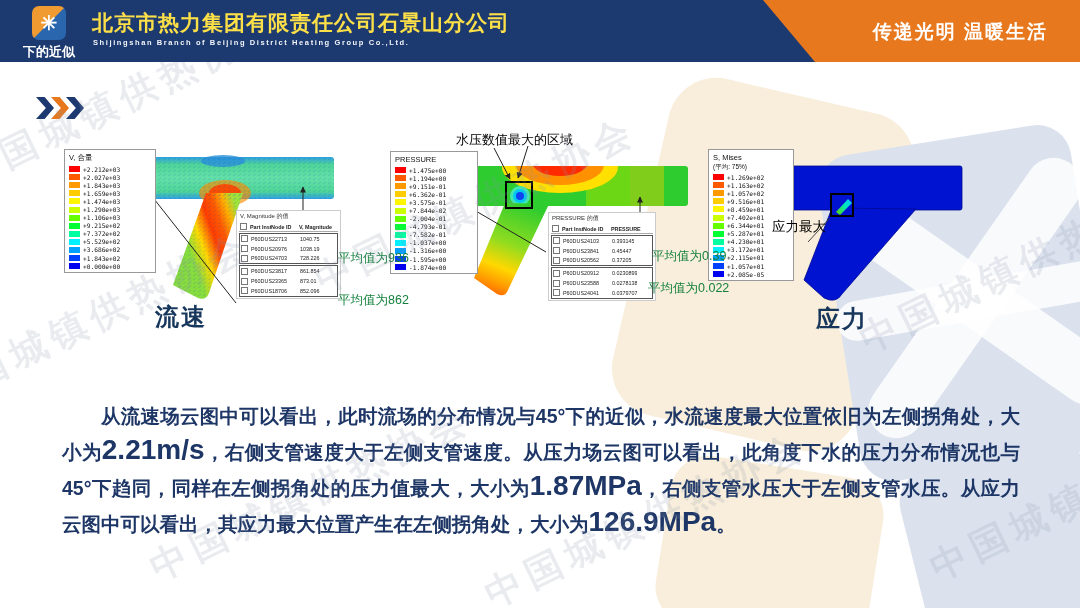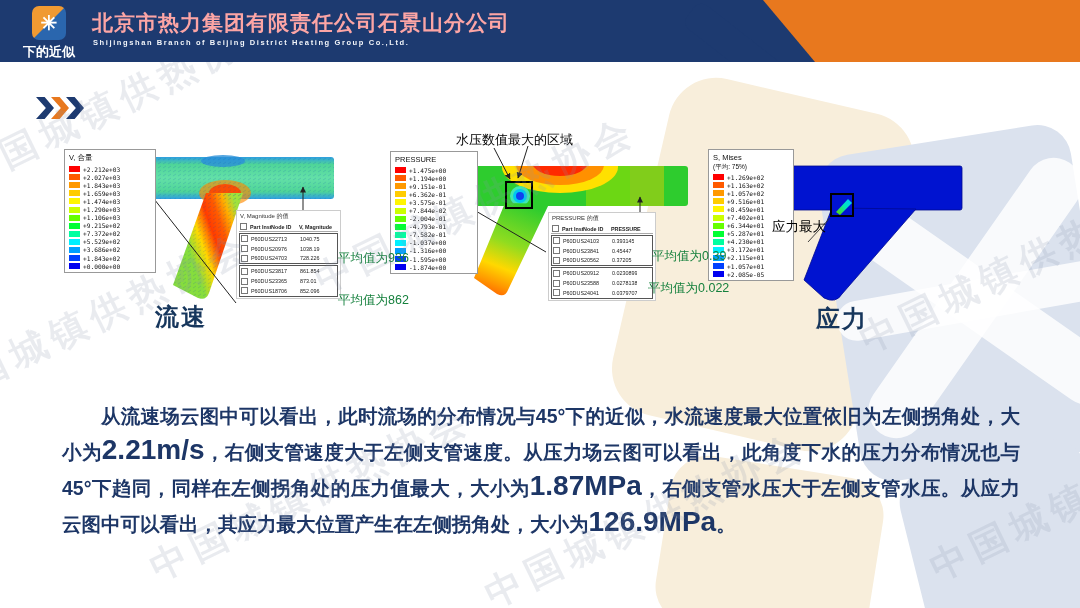--- a/index.html
+++ b/index.html
@@ -26,21 +26,21 @@
   .hdr{position:absolute;left:0;top:0;width:1080px;height:62px;background:#1d3a70;z-index:10;overflow:hidden;}
   .hdr-orange{position:absolute;right:0;top:0;width:345px;height:62px;background:#e8781e;
               clip-path:polygon(28px 0,100% 0,100% 100%,80px 100%);}
   .hdr-ribbon{position:absolute;left:700px;top:0px;width:118px;height:30px;background:#1d3a70;
               border-radius:9px;transform:rotate(38deg);transform-origin:left top;}
   .logo-ico{position:absolute;left:32px;top:6px;width:34px;height:34px;border-radius:7px;
             background:linear-gradient(135deg,#f09a32 49%,#2a66ae 51%);
             display:flex;align-items:center;justify-content:center;color:#fff;font-size:20px;font-weight:bold;}
   .brand{position:absolute;left:14px;top:43px;width:70px;text-align:center;color:#fff;
          font-size:13px;font-weight:bold;}
-  .co-cn{position:absolute;left:92px;top:9px;color:#fca5a5;font-size:21px;font-weight:bold;letter-spacing:1px;}
+  .co-cn{position:absolute;left:92px;top:9px;color:#fde047;font-size:21px;font-weight:bold;letter-spacing:1px;}
   .co-en{position:absolute;left:93px;top:38px;color:#f2f5fa;font-size:7.5px;font-weight:bold;letter-spacing:1.6px;}
   .slogan{position:absolute;right:32px;top:19px;color:#fff;font-size:19px;font-weight:bold;letter-spacing:2px;}
 
   
   .chev-wrap{position:absolute;left:36px;top:97px;z-index:2;display:flex;}
   .chev{display:inline-block;width:18px;height:22px;margin-right:-3px;
         clip-path:polygon(0 0,48% 0,100% 50%,48% 100%,0 100%,55% 50%);}
   .c-blue{background:#1d3a70;} .c-orange{background:#e8781e;}
   .slide-title{position:absolute;left:102px;top:92px;z-index:2;color:#1d3a70;font-size:23px;font-weight:bold;}
 
@@ -93,20 +93,21 @@
 
   <div class="hdr">
     <div class="hdr-orange"></div>
     <div class="hdr-ribbon"></div>
     <div class="logo-ico">
         <span>✳</span>
       </div>
     <div class="brand">下的近似</div>
     <div class="co-cn">北京市热力集团有限责任公司石景山分公司</div>
     <div class="co-en">Shijingshan Branch of Beijing District Heating Group Co.,Ltd.</div>
+    <div class="slogan">传递光明 温暖生活</div>
   </div>
 
   <div class="chev-wrap">
     <span class="chev c-blue"></span>
     <span class="chev c-orange"></span>
     <span class="chev c-blue"></span>
   </div>
 
   <div class="legend" style="left:57px;top:149px;width:82px;">
     <div class="leg-title">V, 合量</div>

